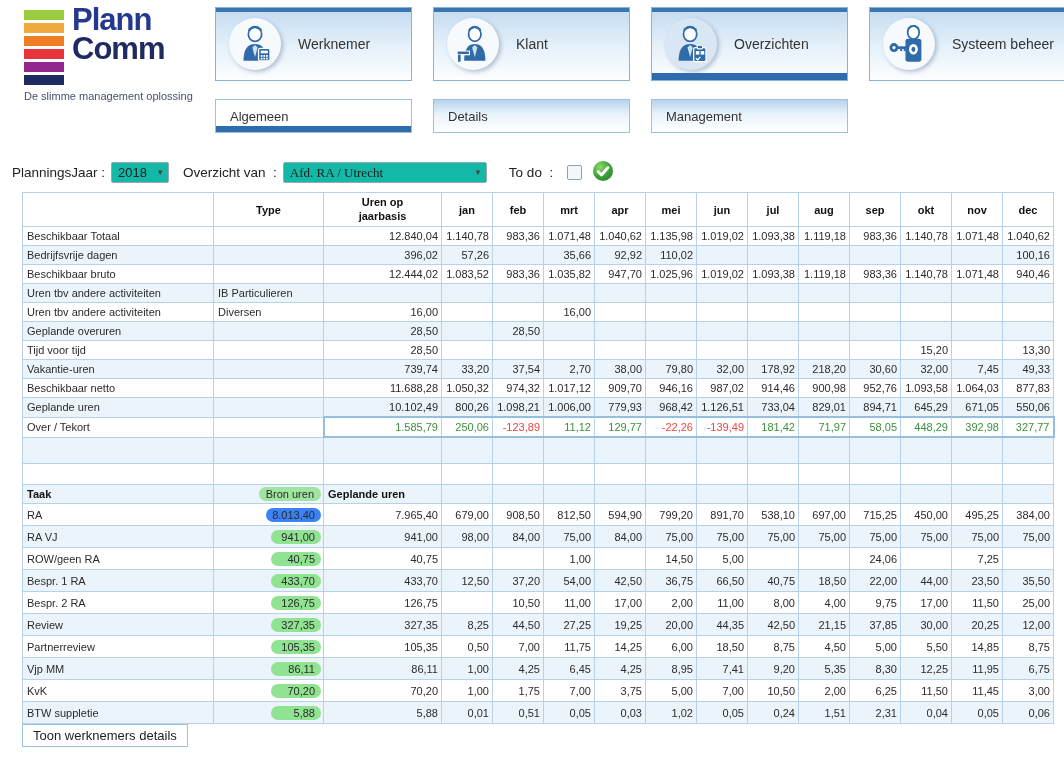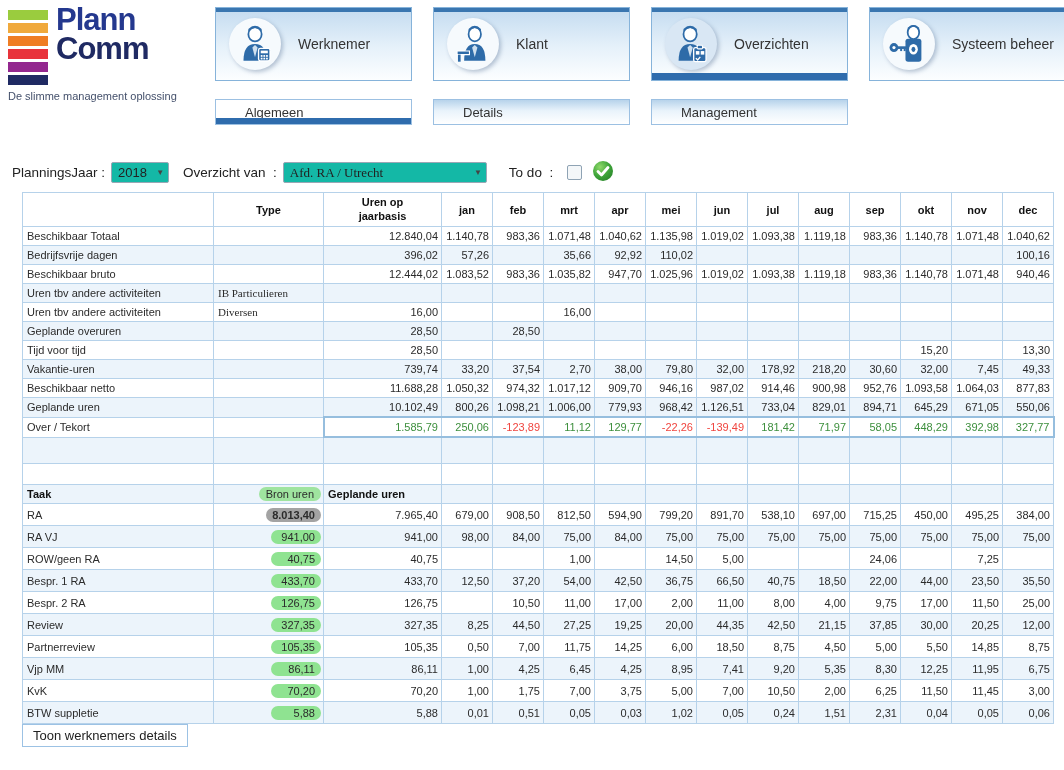--- a/index.html
+++ b/index.html
@@ -1,44 +1,44 @@
 <!DOCTYPE html>
 <html><head>
 <meta charset="utf-8">
 <style>
   html,body{margin:0;padding:0;}
   body{
     width:1064px;height:770px;position:relative;background:#fff;
     font-family:"Liberation Sans",sans-serif;overflow:hidden;color:#222;
   }
   
-  .logo{position:absolute;left:8px;top:6px;width:195px;}
+  .logo{position:absolute;left:24px;top:6px;width:195px;}
   .logo-top{display:flex;align-items:flex-start;}
   .bars{display:flex;flex-direction:column;gap:3px;margin-top:4px;}
   .bar{width:40px;height:10px;}
   .logo-text{margin-left:8px;line-height:0.92;}
   .logo-line1{font-size:31px;font-weight:bold;color:#24388e;letter-spacing:-1px;}
   .logo-line2{font-size:31px;font-weight:bold;color:#1f2a63;letter-spacing:-1px;}
   .tagline{font-size:11px;color:#44506b;margin-top:5px;white-space:nowrap;}
   
   .nav{position:absolute;left:215px;top:7px;display:flex;gap:21px;}
   .nav-btn{width:197px;height:74px;border:1px solid #86b3da;position:relative;
     background:linear-gradient(180deg,#c3dbf0 0%,#e6f1fa 55%,#fcfeff 100%);
     display:flex;align-items:center;cursor:pointer;box-sizing:border-box;}
   .nav-btn::before{content:'';position:absolute;top:0;left:0;right:0;height:4px;background:#3a76b0;}
   .nav-btn.active::after{content:'';position:absolute;bottom:0;left:0;right:0;height:7px;background:#2f6cad;}
   .icon-circle{width:52px;height:52px;border-radius:50%;background:#f6fafd;margin-left:13px;
     box-shadow:2px 2px 4px rgba(60,90,130,.35);display:flex;align-items:center;justify-content:center;flex:none;}
   .nav-btn.active .icon-circle{background:#d9e7f4;}
   .nav-label{margin-left:17px;font-size:14px;color:#333;}
   
   .tabs{position:absolute;left:215px;top:99px;display:flex;gap:21px;}
-  .tab{width:197px;height:26px;border:1px solid #9cc0e2;box-sizing:border-box;position:relative;
+  .tab{width:197px;height:34px;border:1px solid #9cc0e2;box-sizing:border-box;position:relative;
     background:linear-gradient(180deg,#b7d3eb 0%,#e9f3fb 45%,#ffffff 100%);
-    display:flex;align-items:center;padding-left:29px;font-size:13px;color:#333;cursor:pointer;}
+    display:flex;align-items:center;padding-left:14px;font-size:13px;color:#333;cursor:pointer;}
   .tab.active{background:#fff;}
   .tab.active::after{content:'';position:absolute;bottom:0;left:0;right:0;height:6px;background:#2f6cad;}
   
   .controls{position:absolute;left:12px;top:160px;display:flex;align-items:center;font-size:13.5px;color:#222;}
   .ctl-label{margin-right:6px;white-space:pre;}
   .select{display:inline-flex;align-items:center;justify-content:space-between;border:1px solid #9aa7b5;
     border-radius:2px;background:#14b8a6;height:21px;padding:0 4px 0 6px;font-size:13px;cursor:pointer;box-sizing:border-box;}
   .sel-year{width:58px;margin-right:14px;}
   .sel-ov{width:204px;margin-right:22px;font-family:Liberation Serif, serif;}
   .arr{font-size:8px;color:#444;margin-left:6px;}
@@ -49,35 +49,35 @@
   .table-wrap{position:absolute;left:22px;top:192px;}
   table{border-collapse:collapse;table-layout:fixed;width:1031px;border:1px solid #9cc2e4;}
   td{border:1px solid #b6d2ea;font-size:11px;color:#2b2b2b;padding:0 3px;height:18px;
     overflow:hidden;white-space:nowrap;background:#fff;box-sizing:content-box;}
   tr.alt td{background:#ecf4fb;}
   .hrow td{height:33px;}
   .sp1 td{height:25px;}
   .sp2 td{height:20px;}
   .trow td{height:21px;}
   .lab{padding-left:4px;}
-  .typ{padding-left:4px;font-family:Liberation Serif, serif;}
+  .typ{padding-left:4px;}
   .num{text-align:right;}
   .c{text-align:center;}
   .b{font-weight:bold;color:#111;}
   .wrap{display:block;width:62px;margin:0 auto;white-space:normal;line-height:1.25;text-align:center;}
   .pos{color:#3d8f3d;}
   .neg{color:#f0453f;}
   .boxT{border-top:2px solid #96bede;}
   .boxB{border-bottom:2px solid #96bede;}
   .boxL{border-left:2px solid #96bede;}
   .boxR{border-right:2px solid #96bede;}
   .pillcell{text-align:right;padding-right:2px;}
   .pill{display:inline-block;background:#8fe391;border-radius:8px;padding:1px 6px;min-width:50px;
     text-align:right;box-sizing:border-box;}
-  .pill.yellow{background:#a3a3a3;font-weight:bold;}
+  .pill.yellow{background:#3b82f6;}
   .pill.head{background:#9fe49f;min-width:0;text-align:center;padding:1px 7px;}
   .details-btn{border:1px solid #9cc2e4;background:#fff;font-size:13px;
     padding:3px 10px;color:#222;cursor:pointer;font-family:"Liberation Sans",sans-serif;}
 </style>
 </head>
 <body>
 
 <div class="logo">
   <div class="logo-top">
     <div class="bars">

